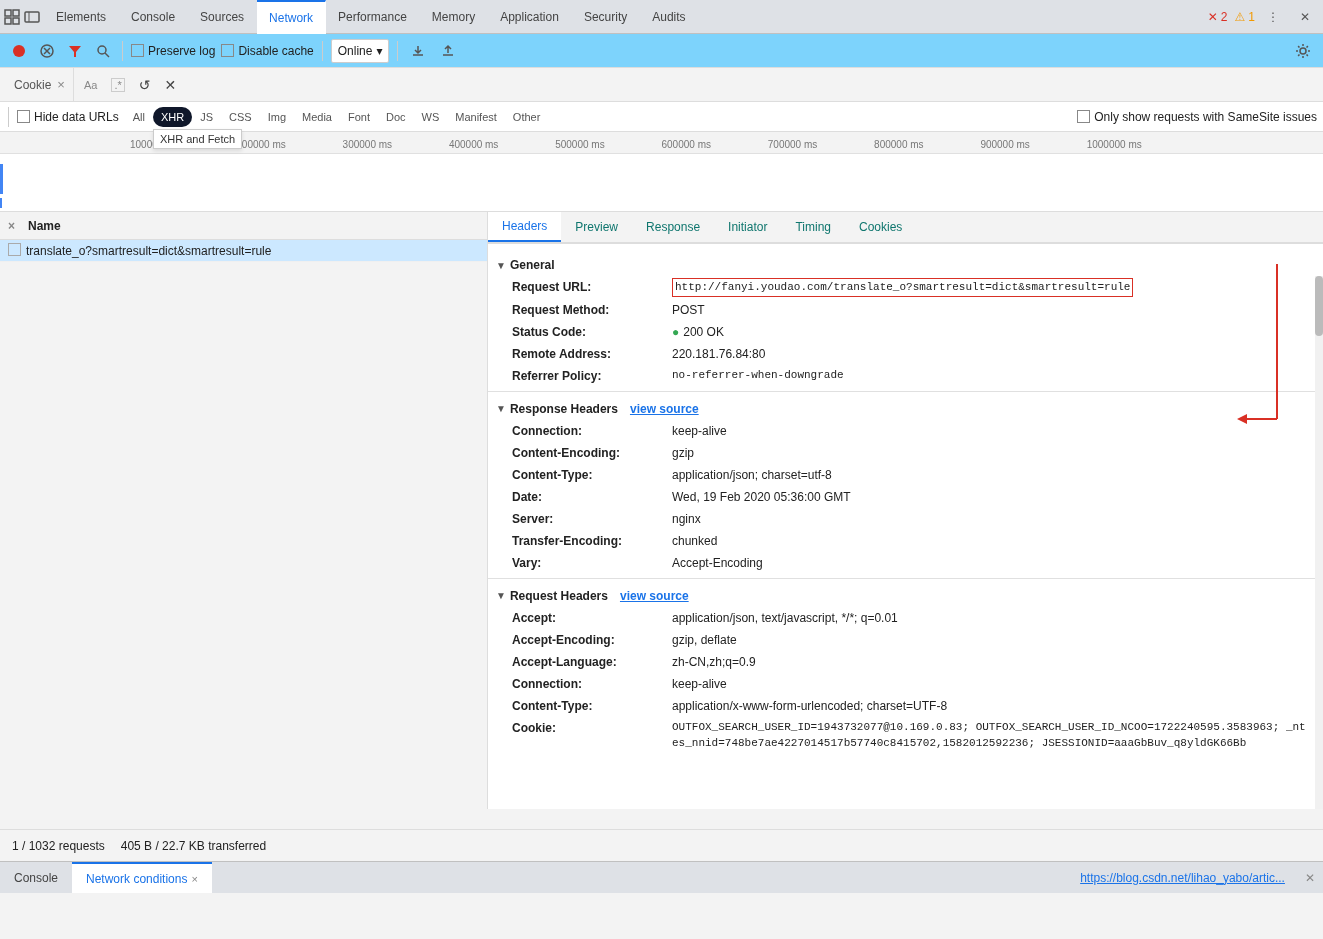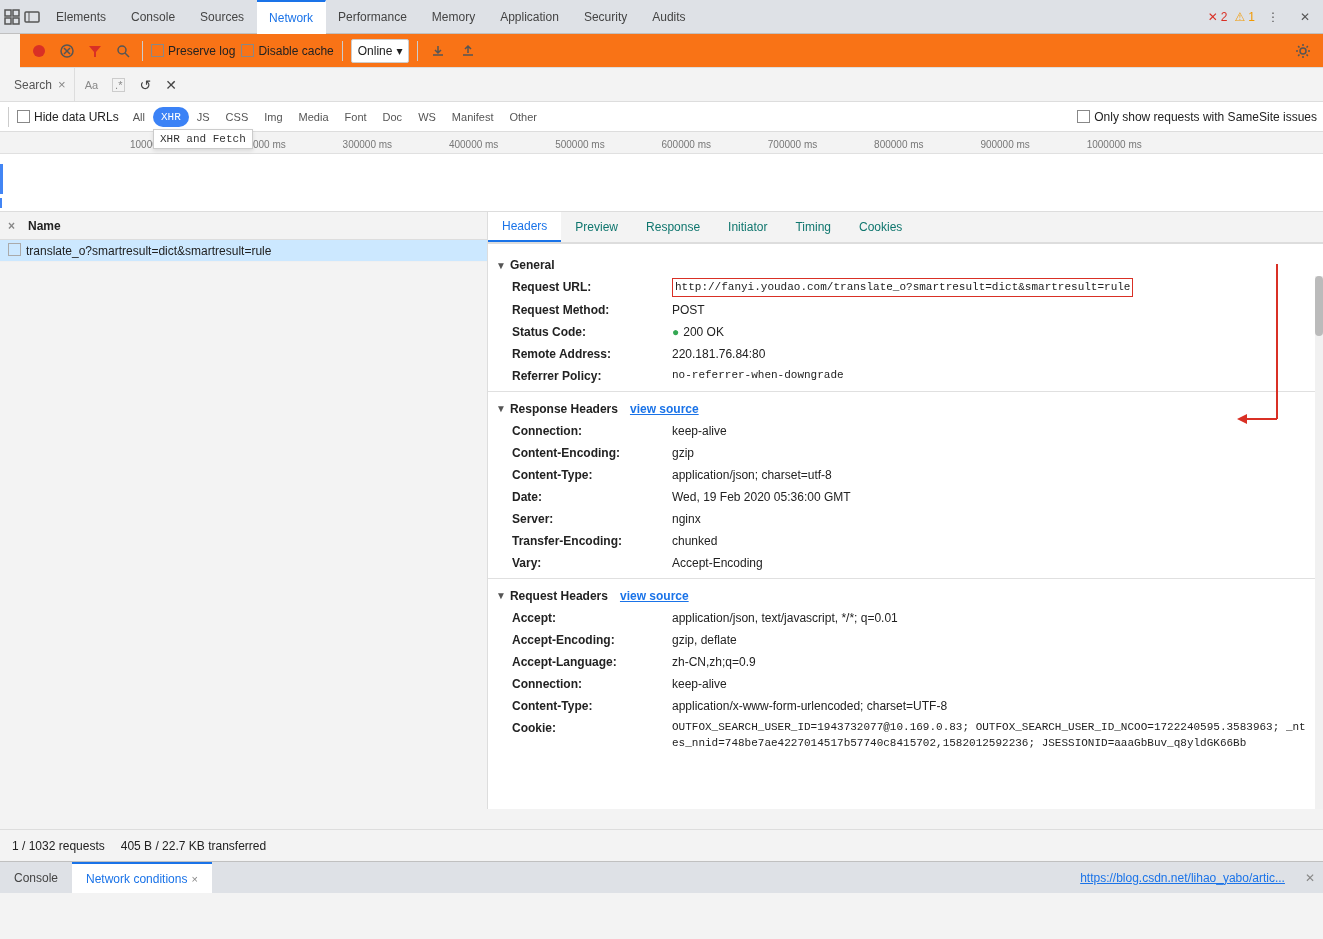--- a/index.html
+++ b/index.html
@@ -16,22 +16,22 @@
     }
     .top-tab.active {
       background: #fff; border-top: 2px solid #1a73e8; color: #1a73e8; font-weight: 500;
     }
     .top-icons { display: flex; align-items: center; margin-left: auto; gap: 4px; }
     .top-icon-btn { width: 28px; height: 28px; display: flex; align-items: center; justify-content: center; cursor: pointer; color: #555; border-radius: 3px; }
     .error-badge { display: flex; align-items: center; gap: 3px; font-size: 12px; }
 
     
     .toolbar {
-      display: flex; align-items: center; background: #f97316; border-bottom: 1px solid #ddd;
-      height: 34px; padding: 0 8px; gap: 6px; margin-left: 20px;
+      display: flex; align-items: center; background: #7dd3fc; border-bottom: 1px solid #ddd;
+      height: 34px; padding: 0 8px; gap: 6px;
     }
     .toolbar-sep { width: 1px; height: 20px; background: #ccc; margin: 0 2px; }
     .tb-btn { display: flex; align-items: center; justify-content: center; cursor: pointer; color: #444; padding: 2px 4px; border-radius: 2px; height: 26px; }
     .tb-label { font-size: 12px; display: flex; align-items: center; gap: 4px; cursor: pointer; }
     .cb-box { width: 13px; height: 13px; border: 1px solid #888; display: inline-block; cursor: pointer; }
     .online-select {
       display: flex; align-items: center; border: 1px solid #ccc; background: #fff; padding: 2px 6px;
       border-radius: 2px; cursor: pointer; gap: 4px; font-size: 12px; height: 24px;
     }
 
@@ -41,21 +41,21 @@
       height: 30px; padding: 0 6px; gap: 6px;
     }
     .filter-input {
       flex: 1; border: 1px solid #ccc; padding: 2px 6px; font-size: 12px; height: 22px; outline: none;
       border-radius: 2px;
     }
     .filter-tag {
       padding: 1px 8px; border-radius: 10px; font-size: 11px; cursor: pointer; white-space: nowrap;
       height: 20px; display: flex; align-items: center;
     }
-    .filter-tag.active { background: #3b82f6; color: #fff; font-family: Liberation Mono, monospace; }
+    .filter-tag.active { background: #0f172a; color: #fff; }
     .filter-tag:not(.active) { background: transparent; color: #555; }
     .only-samesite { display: flex; align-items: center; gap: 4px; font-size: 12px; margin-left: auto; white-space: nowrap; }
 
     
     .timeline {
       background: #fff; border-bottom: 1px solid #ddd; height: 80px; overflow: hidden;
       display: flex; flex-direction: column;
     }
     .timeline-scale {
       display: flex; padding: 4px 130px 0 130px; background: #f3f3f3; border-bottom: 1px solid #e0e0e0;
@@ -244,21 +244,21 @@
       <svg width="16" height="16" viewBox="0 0 16 16">
           <circle cx="8" cy="8" r="3" fill="none" stroke="#555" stroke-width="1.5"></circle>
           <path d="M8 1v2M8 13v2M1 8h2M13 8h2M3.1 3.1l1.4 1.4M11.5 11.5l1.4 1.4M3.1 12.9l1.4-1.4M11.5 4.5l1.4-1.4" stroke="#555" stroke-width="1.5"></path>
         </svg>
     </div>
   </div>
 </div>
 
 <div class="filter-bar" style="background:#f3f3f3; border-bottom:1px solid #ddd; height:34px;">
   <div style="display:flex;align-items:center;gap:4px;padding:0 8px;border-right:1px solid #ddd;height:100%;">
-    <span style="font-size:12px;color:#555;">Search</span>
+    <span style="font-size:12px;color:#555;">Cookie</span>
     <span style="font-size:13px;color:#888;cursor:pointer;margin-left:2px;">×</span>
   </div>
   <span style="font-size:11px;margin:0 4px;color:#888;">Aa</span>
   <span style="font-size:11px;margin:0 4px;color:#888;border:1px solid #ccc;padding:0 2px;">.*</span>
   <div class="tb-btn" style="font-size:14px;">↺</div>
   <div class="tb-btn" style="font-size:14px;">✕</div>
 </div>
 
 <div class="filter-bar">
   <div class="toolbar-sep"></div>

